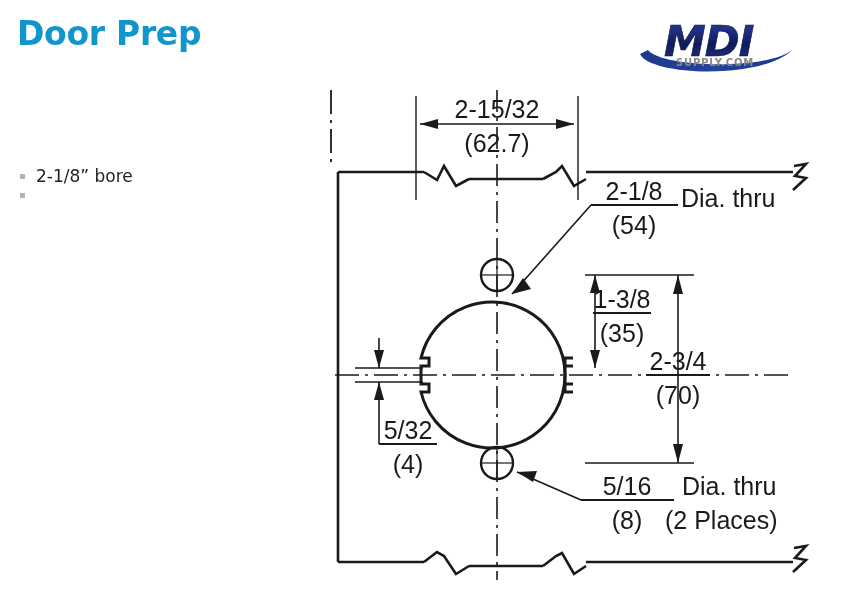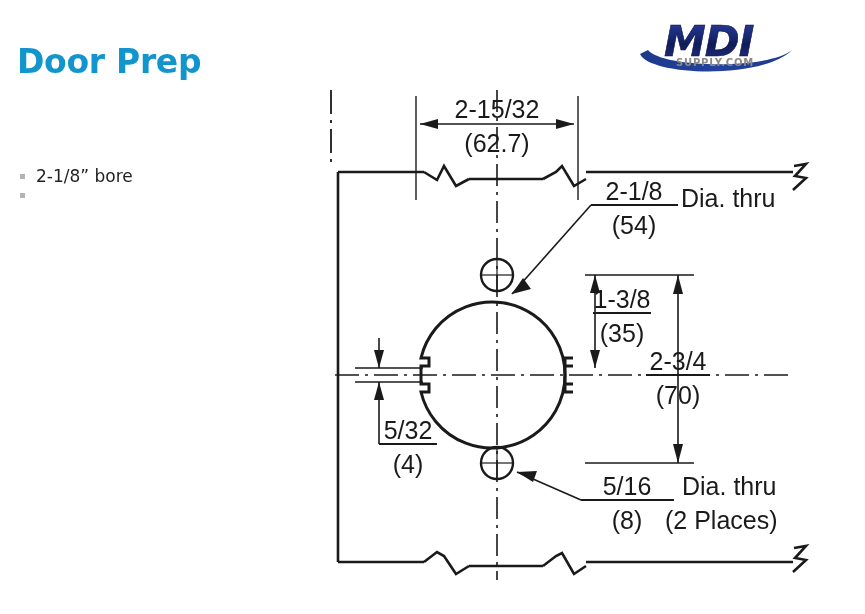--- a/index.html
+++ b/index.html
@@ -20,21 +20,20 @@
   #page-title {
     position: absolute;
     left: 17px;
     top: 14px;
     font-size: 33px;
     font-weight: bold;
     letter-spacing: -0.3px;
     color: #1295cd;
     font-family: "DejaVu Sans", sans-serif;
     white-space: nowrap;
-    margin-top: 28px;
   }
 
   
   #bullet-list {
     position: absolute;
     left: 20px;
     top: 166px;
     width: 300px;
   }
   .bullet-row {

